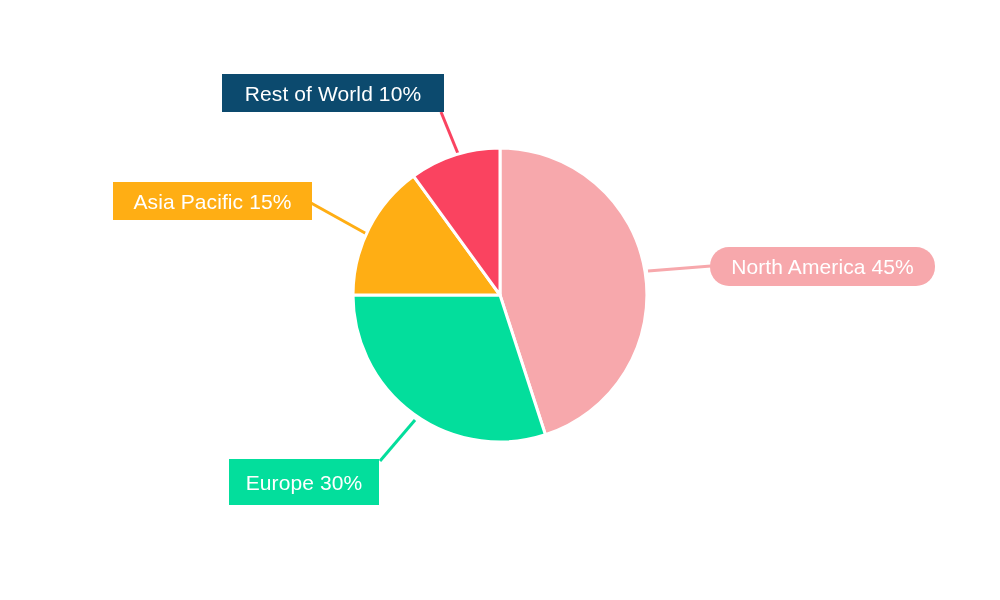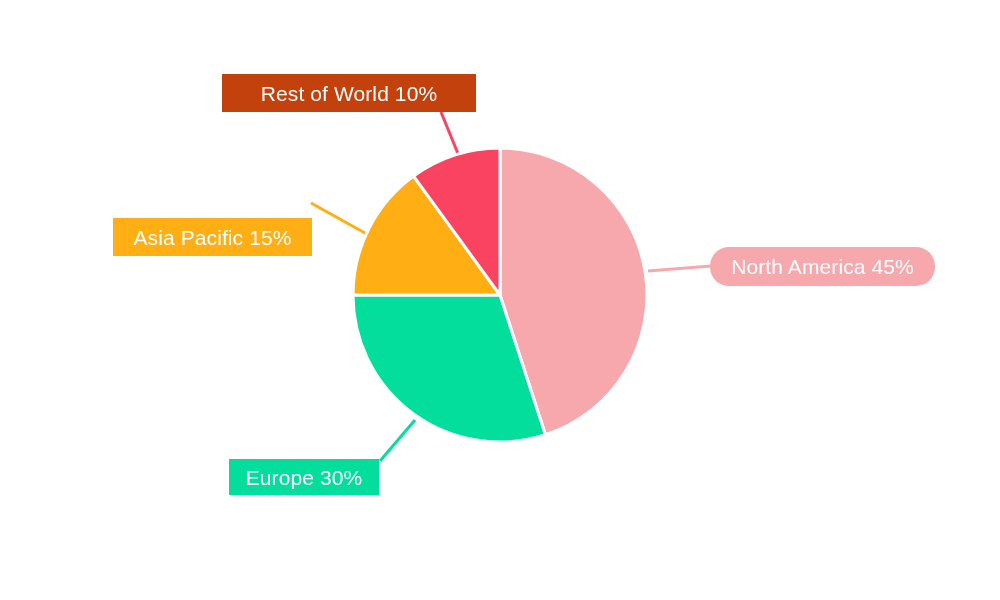--- a/index.html
+++ b/index.html
@@ -62,29 +62,29 @@
     <path class="slice-path" fill="#F7A8AC" d="M 500 295 L 500 148 A 147 147 0 0 1 545.42 434.78 Z"></path>
 
     <path class="slice-path" fill="#03DE9C" d="M 500 295 L 545.42 434.78 A 147 147 0 0 1 353 295 Z"></path>
 
     <path class="slice-path" fill="#FFAE14" d="M 500 295 L 353 295 A 147 147 0 0 1 413.58 176.08 Z"></path>
 
     <path class="slice-path" fill="#FA4360" d="M 500 295 L 413.58 176.08 A 147 147 0 0 1 500 148 Z"></path>
 
   </svg>
 
-  <div class="label-box" style="left:222px; top:74px; width:254px; height:38px; background:#c2410c;">
+  <div class="label-box" style="left:222px; top:74px; width:222px; height:38px; background:#0c4a6e;">
     <span>Rest of World 10%</span>
   </div>
 
-  <div class="label-box" style="left:113px; top:182px; width:199px; height:38px; background:#FFAE14;margin-top:36px;">
+  <div class="label-box" style="left:113px; top:182px; width:199px; height:38px; background:#FFAE14;">
     <span>Asia Pacific 15%</span>
   </div>
 
   <div class="label-box" style="left:710px; top:247px; width:225px; height:39px; background:#F7A8AC;border-radius:19px;">
     <span>North America 45%</span>
   </div>
 
-  <div class="label-box" style="left:229px; top:459px; width:150px; height:36px; background:#03DE9C;">
+  <div class="label-box" style="left:229px; top:459px; width:150px; height:46px; background:#03DE9C;">
     <span>Europe 30%</span>
   </div>
 
 </div>
 
 </body></html>

